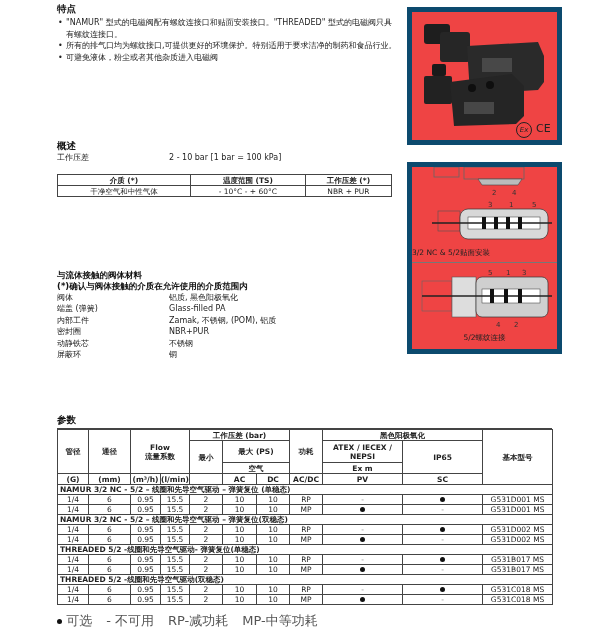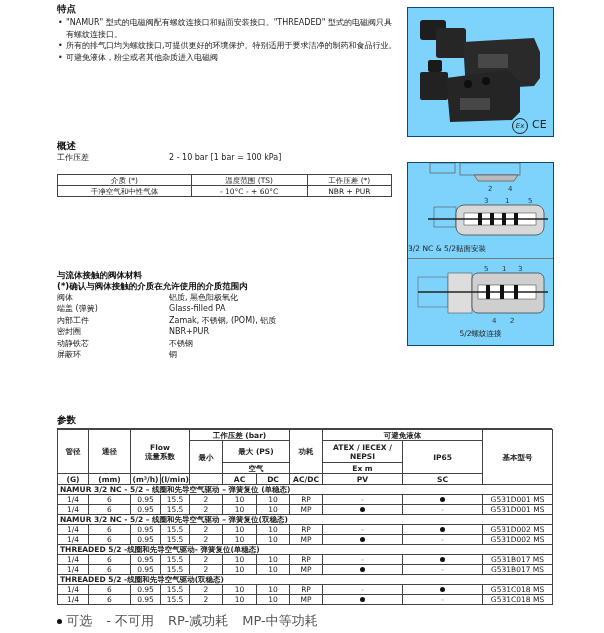--- a/index.html
+++ b/index.html
@@ -8,32 +8,32 @@
   .abs { position:absolute; }
   .h { font-weight:bold; font-size:9.5px; color:#111; }
   ul.feat { list-style:none; margin:0; padding:0; }
   ul.feat li { position:relative; padding-left:9px; font-size:8px; line-height:11.5px; color:#222; }
   ul.feat li::before { content:"•"; position:absolute; left:1px; top:0; }
   .kv { display:flex; font-size:8px; line-height:10px; }
   .kv .k { width:112px; }
   table { border-collapse:collapse; }
   table.media { position:absolute; left:57px; top:174px; width:335px; font-size:7.5px; }
   table.media td, table.media th { border:1px solid #444; text-align:center; padding:0; height:10px; line-height:9px; }
-  table.media th { font-weight:normal; }
+  table.media th { font-weight:bold; }
   .mat { font-size:8px; line-height:11.4px; }
   .mat .row { display:flex; }
   .mat .row .k { width:112px; }
   table.params { position:absolute; left:57px; top:429px; width:495px; font-size:7.5px; table-layout:fixed; }
   table.params td, table.params th { border:1px solid #444; text-align:center; padding:0; line-height:9px; }
   table.params th { font-weight:bold; }
   table.params td.sec { text-align:left; font-weight:bold; padding-left:2px; }
   table.params tr.d td { height:9px; }
   .dot { display:inline-block; width:5px; height:5px; border-radius:50%; background:#111; vertical-align:middle; }
   .dash { color:#888; }
-  .imgbox { position:absolute; border:1px solid #0c4a6e; background:#7dd3fc;text-decoration:underline; }
+  .imgbox { position:absolute; border:5px solid #0c4a6e; background:#ef4444;text-decoration:underline; }
   .legend { font-size:13px; color:#555; display:flex; gap:14px; align-items:flex-end; }
 </style>
 </head>
 <body>
 
 <div class="abs" style="left:57px;top:3px;width:340px;">
   <div class="h">特点</div>
   <ul class="feat" style="margin-top:1px;">
     <li>"NAMUR" 型式的电磁阀配有螺纹连接口和贴面安装接口。"THREADED" 型式的电磁阀只具有螺纹连接口。</li>
     <li>所有的排气口均为螺纹接口,可提供更好的环境保护。特别适用于要求洁净的制药和食品行业。</li>
@@ -178,21 +178,21 @@
   <thead>
     <tr style="height:11px;">
       <th rowspan="4">管径</th>
       <th rowspan="4">通径</th>
       <th rowspan="4" colspan="2">
         <div>Flow</div>
         <div>流量系数</div>
       </th>
       <th colspan="3">工作压差 (bar)</th>
       <th rowspan="4">功耗</th>
-      <th colspan="2">可避免液体</th>
+      <th colspan="2">黑色阳极氧化</th>
       <th rowspan="5">基本型号</th>
     </tr>
     <tr style="height:11px;">
       <th rowspan="3">最小</th>
       <th colspan="2" rowspan="2">最大 (PS)</th>
       <th rowspan="2">ATEX / IECEX / NEPSI</th>
       <th rowspan="3">IP65</th>
     </tr>
     <tr style="height:11px;"></tr>
     <tr style="height:11px;">

